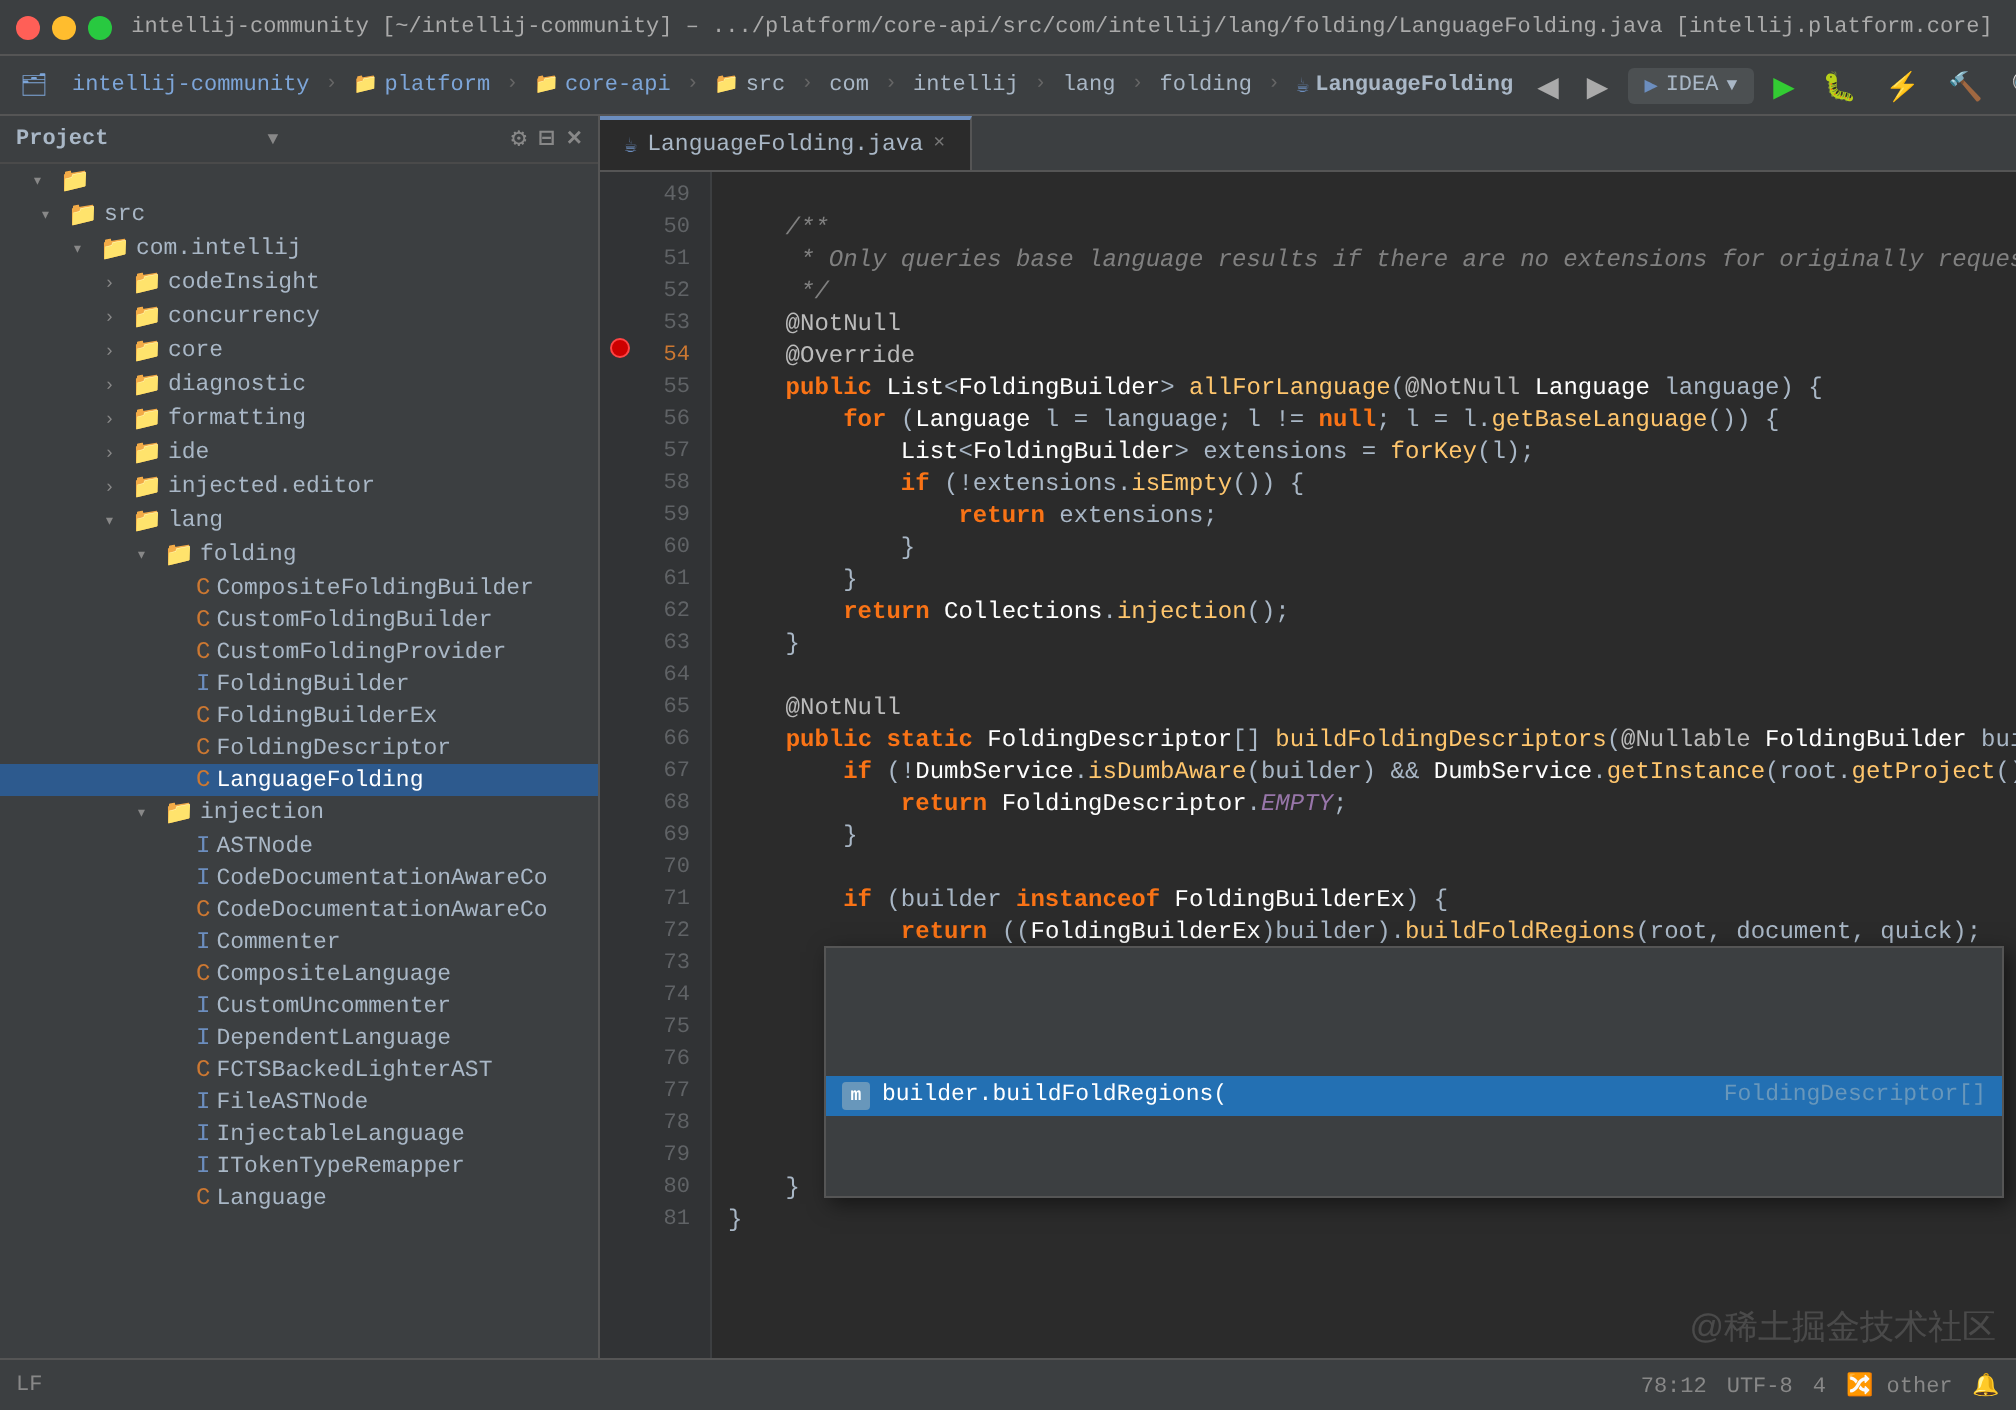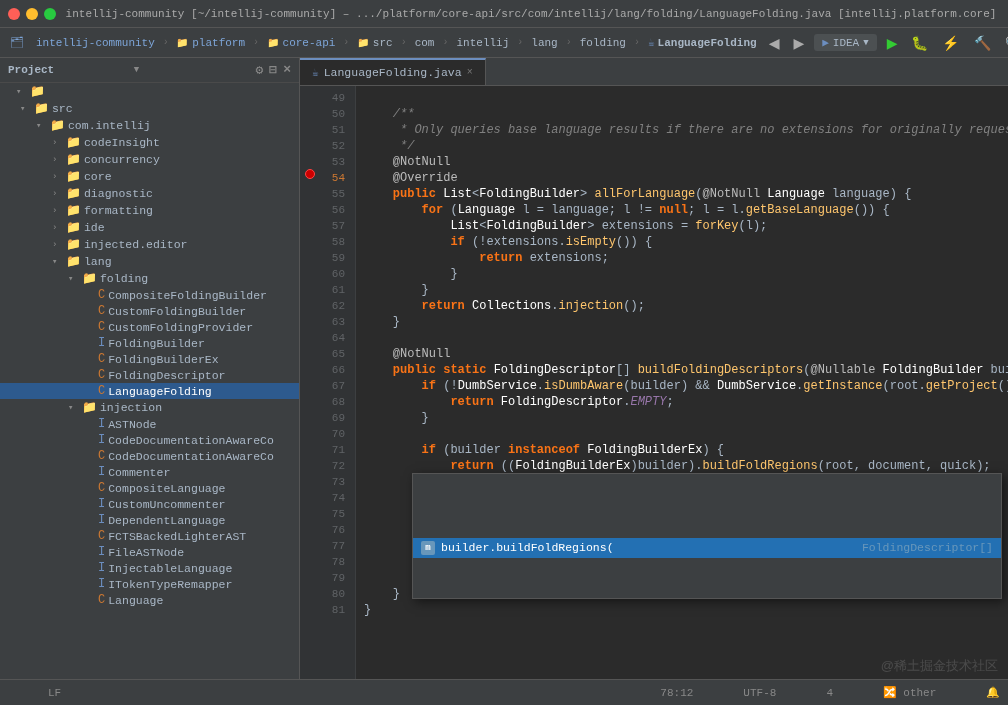--- a/index.html
+++ b/index.html
@@ -245,27 +245,27 @@
       background: #3c3f41;
       border-top: 1px solid #555;
       display: flex;
       align-items: center;
       padding: 0 8px;
       font-size: 11px;
       color: #888;
       gap: 10px;
     }
     #statusbar .sb-right { margin-left: auto; display: flex; gap: 10px; align-items: flex-end; }
-    .sb-item { cursor: pointer; margin-left: 40px; }
+    .sb-item { cursor: pointer; }
     .watermark {
       position: absolute;
       bottom: 30px;
       right: 10px;
       color: rgba(255,255,255,0.15);
-      font-size: 13px;
+      font-size: 17px;
       font-family: sans-serif;
     }
   </style>
 </head>
 <body>
 
 <div id="titlebar">
   <span class="traffic-light tl-red"></span>
   <span class="traffic-light tl-yellow"></span>
   <span class="traffic-light tl-green"></span>

